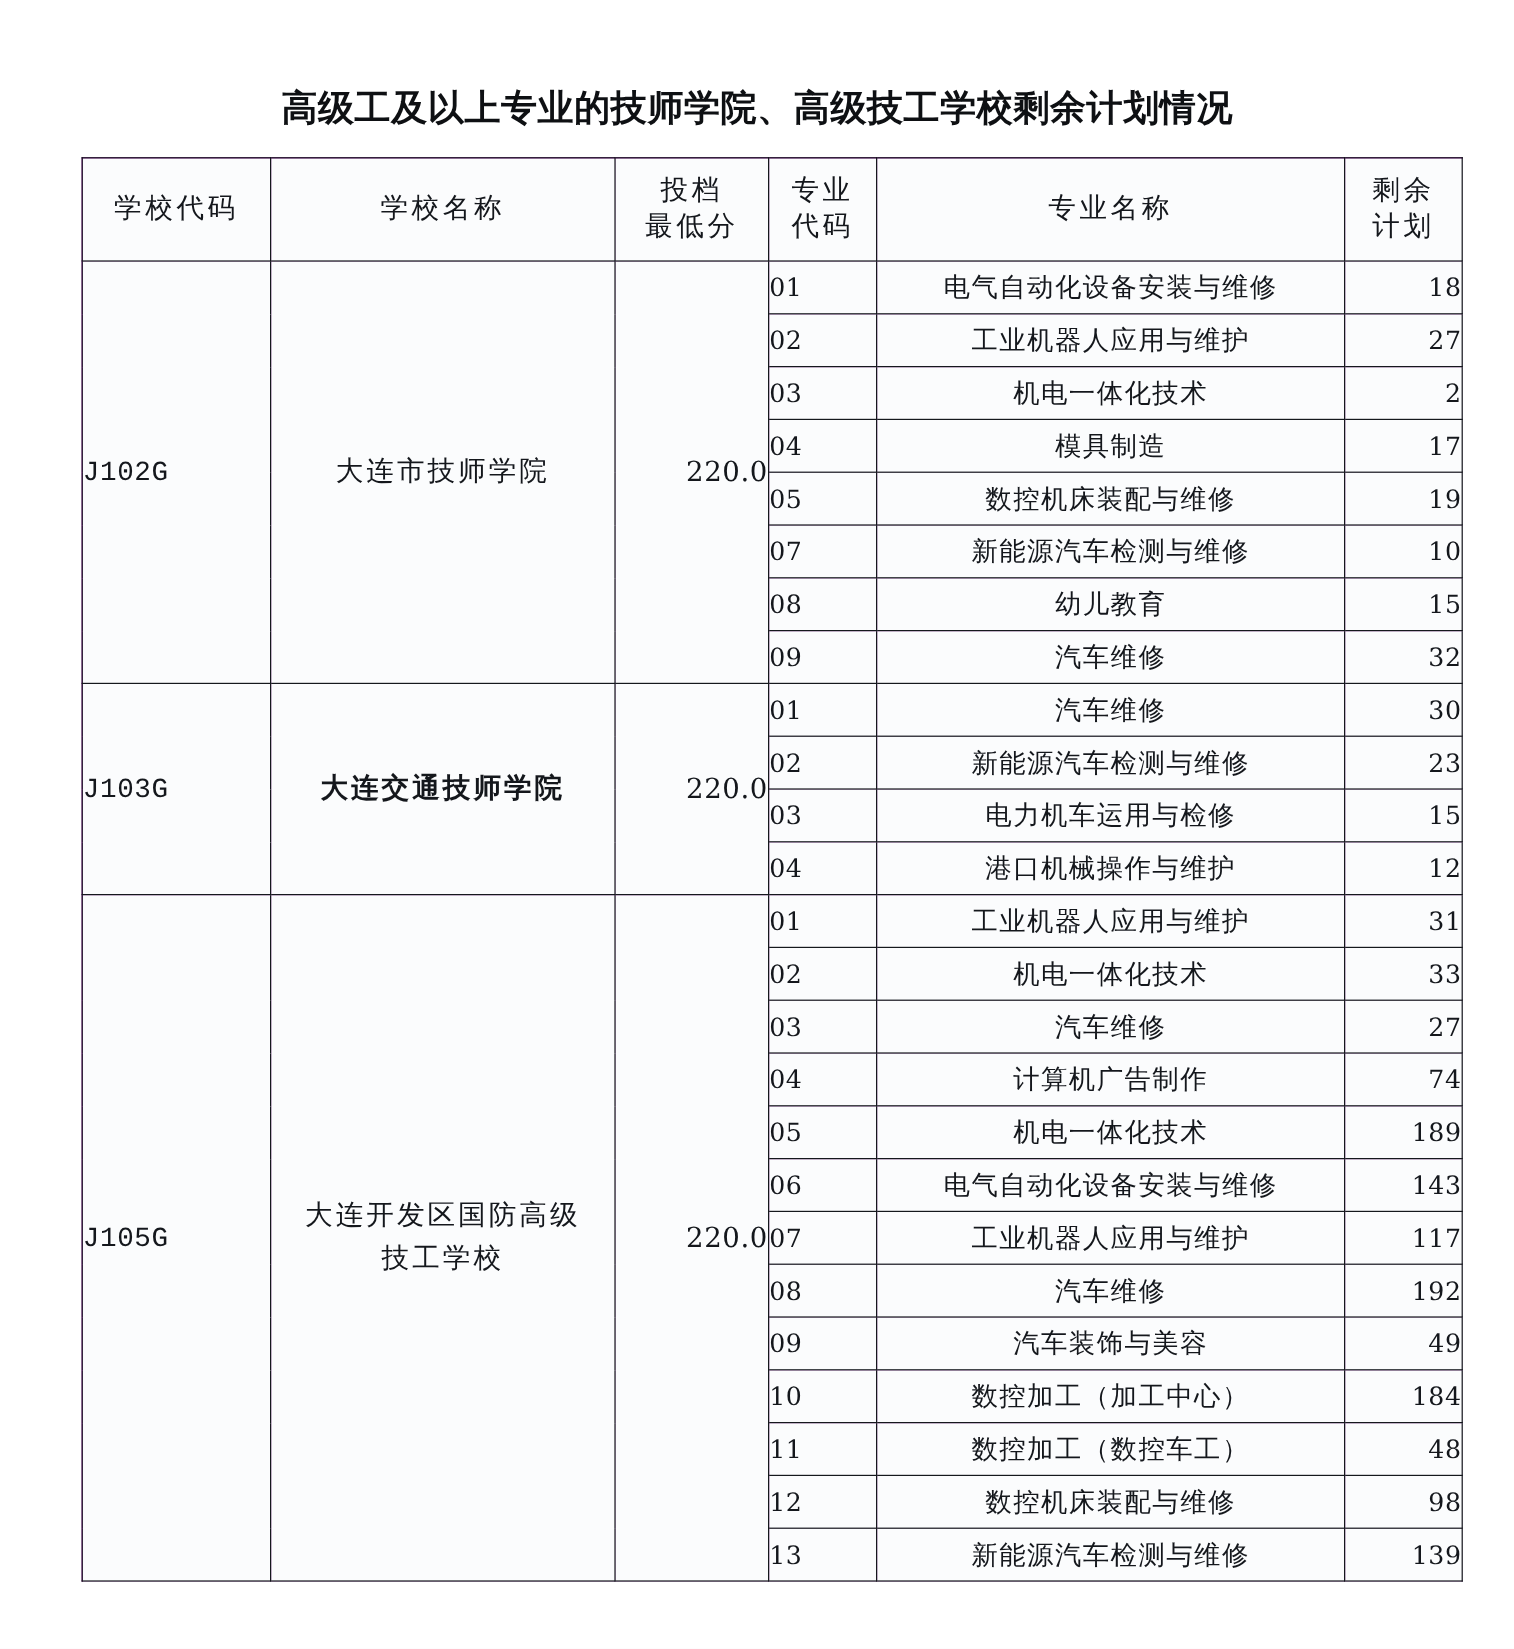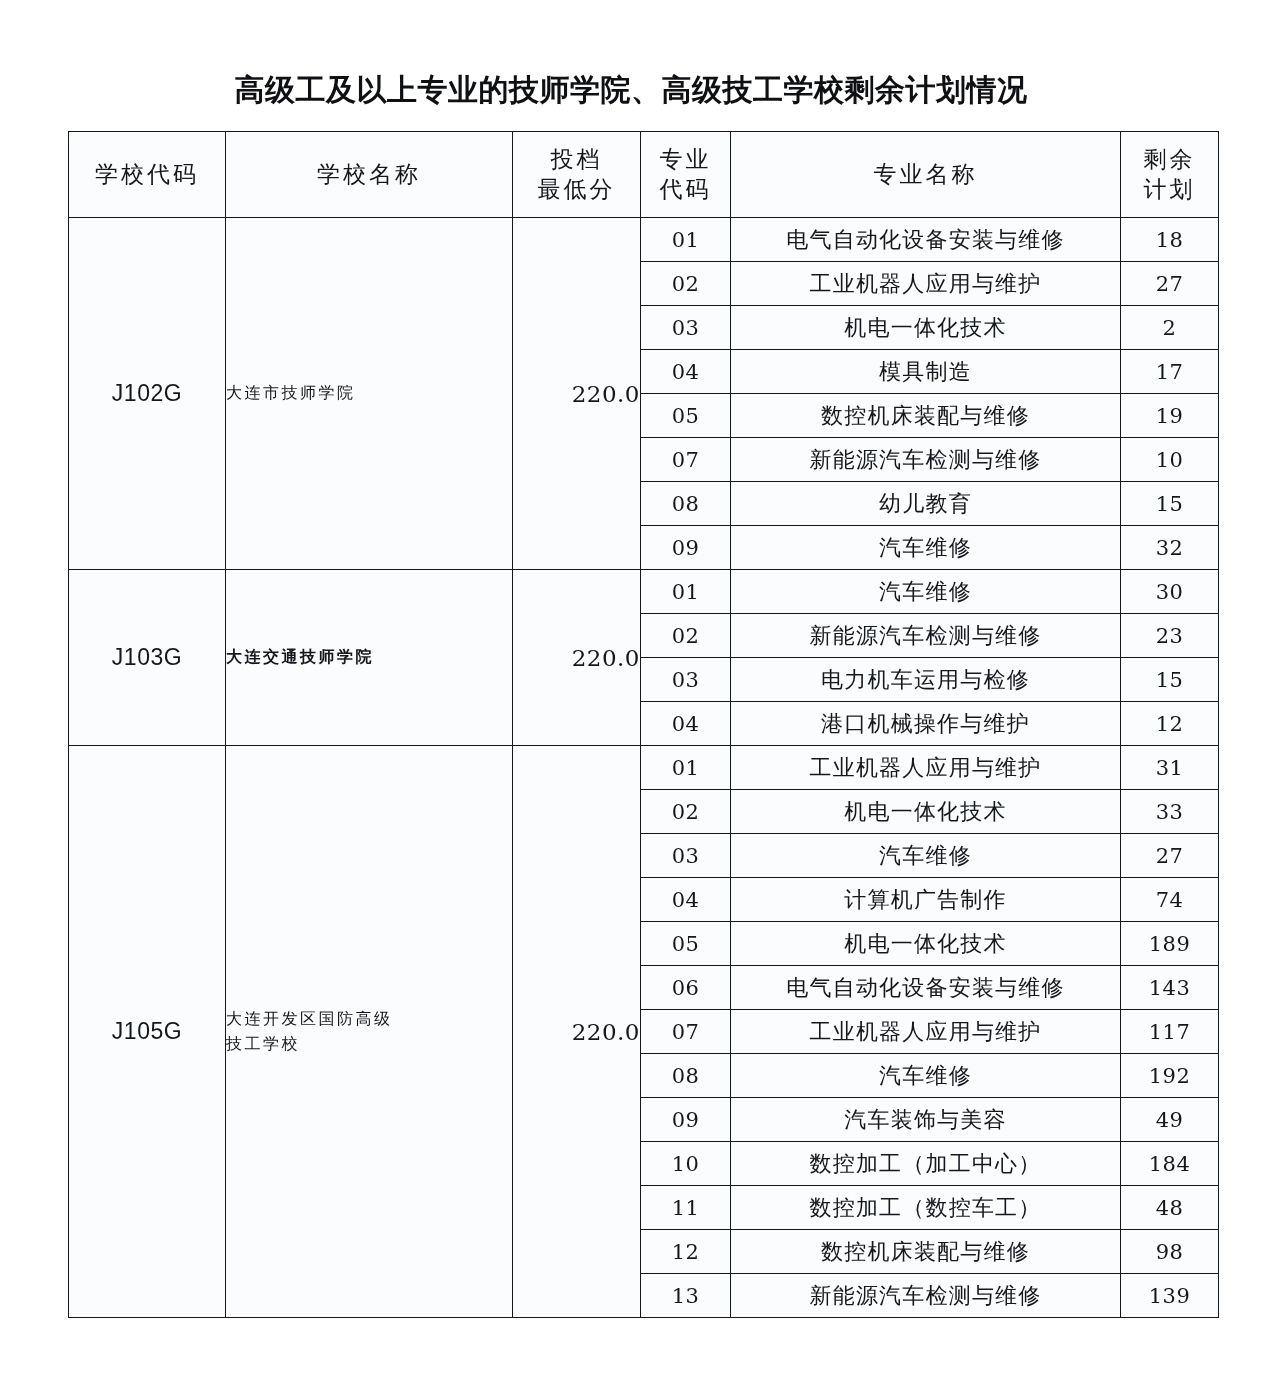--- a/index.html
+++ b/index.html
@@ -86,53 +86,53 @@
     display: block;
     line-height: 1.30;
   }
 
   
   tbody td {
     height: 43px;
   }
 
   td.school-code {
+    text-align: left;
+    font-size: 23px;
+    letter-spacing: 0.5px;
+    font-family: Liberation Mono, monospace;
+  }
+  td.school-name {
     text-align: center;
     font-size: 23px;
-    letter-spacing: 0.5px;
-    font-family: Liberation Sans, sans-serif;
-  }
-  td.school-name {
-    text-align: left;
-    font-size: 16px;
     letter-spacing: 2.5px;
     padding-left: 18px;
     line-height: 1.55;
   }
   td.min-score {
     text-align: right;
     font-size: 23px;
     letter-spacing: 0.5px;
     font-family: "DejaVu Serif", "Liberation Serif", serif;
   }
   td.major-code {
-    text-align: center;
+    text-align: left;
     font-size: 21px;
     letter-spacing: 0.5px;
     font-family: "DejaVu Serif", "Liberation Serif", serif;
   }
   td.major-name {
     text-align: center;
     font-size: 22px;
     letter-spacing: 1.2px;
     padding-left: 14px;
     white-space: nowrap;
   }
   td.remaining {
-    text-align: center;
+    text-align: right;
     font-size: 21px;
     letter-spacing: 0.5px;
     font-family: "DejaVu Serif", "Liberation Serif", serif;
   }
 </style>
 </head>
 <body>
 
 <div class="page">
 

